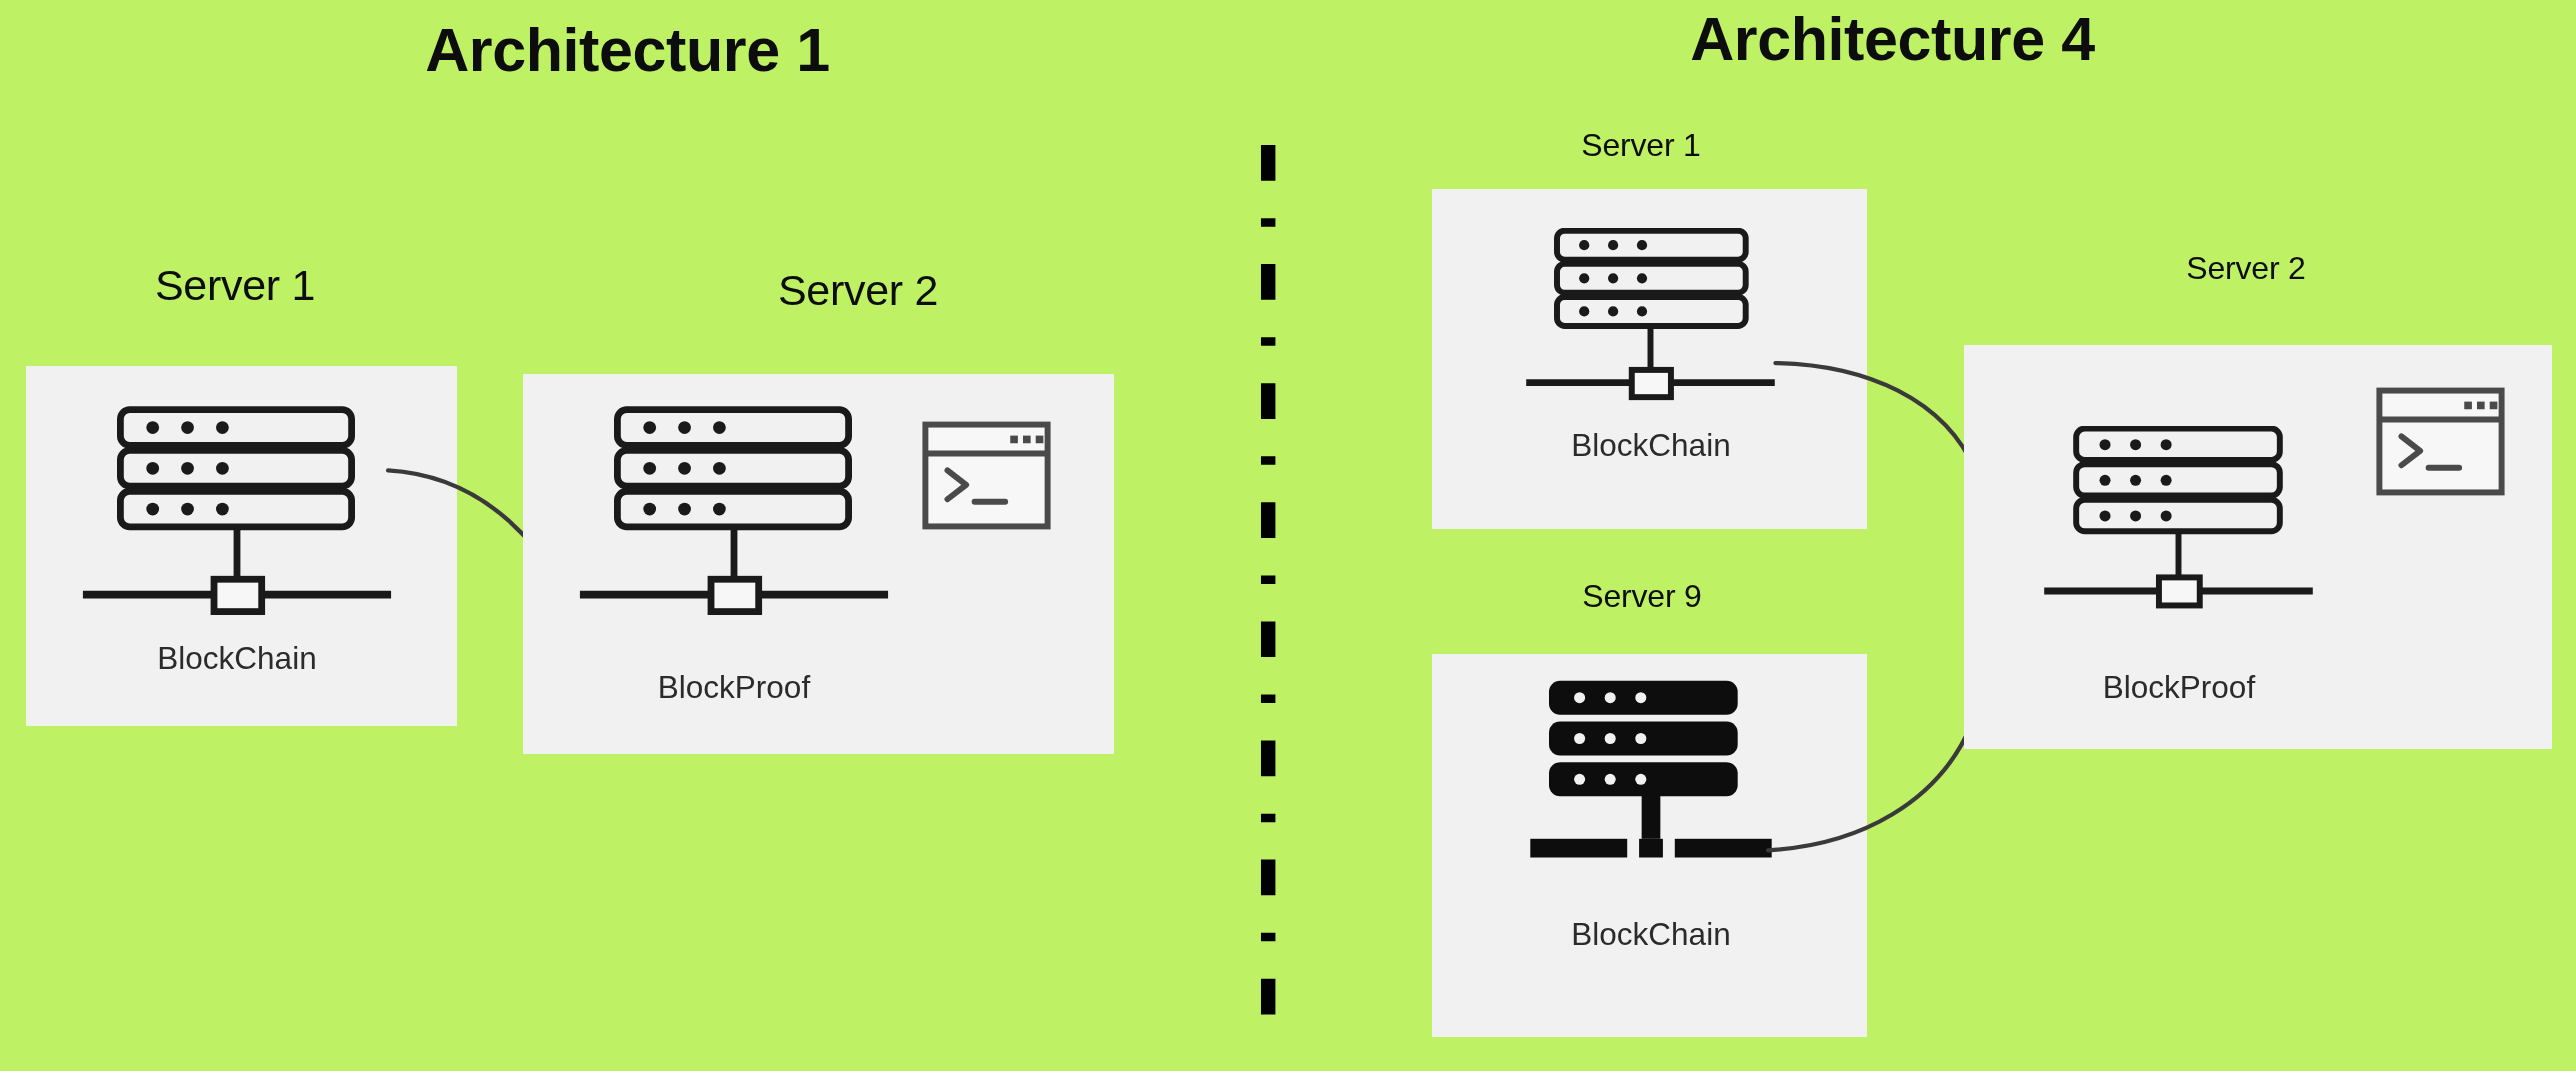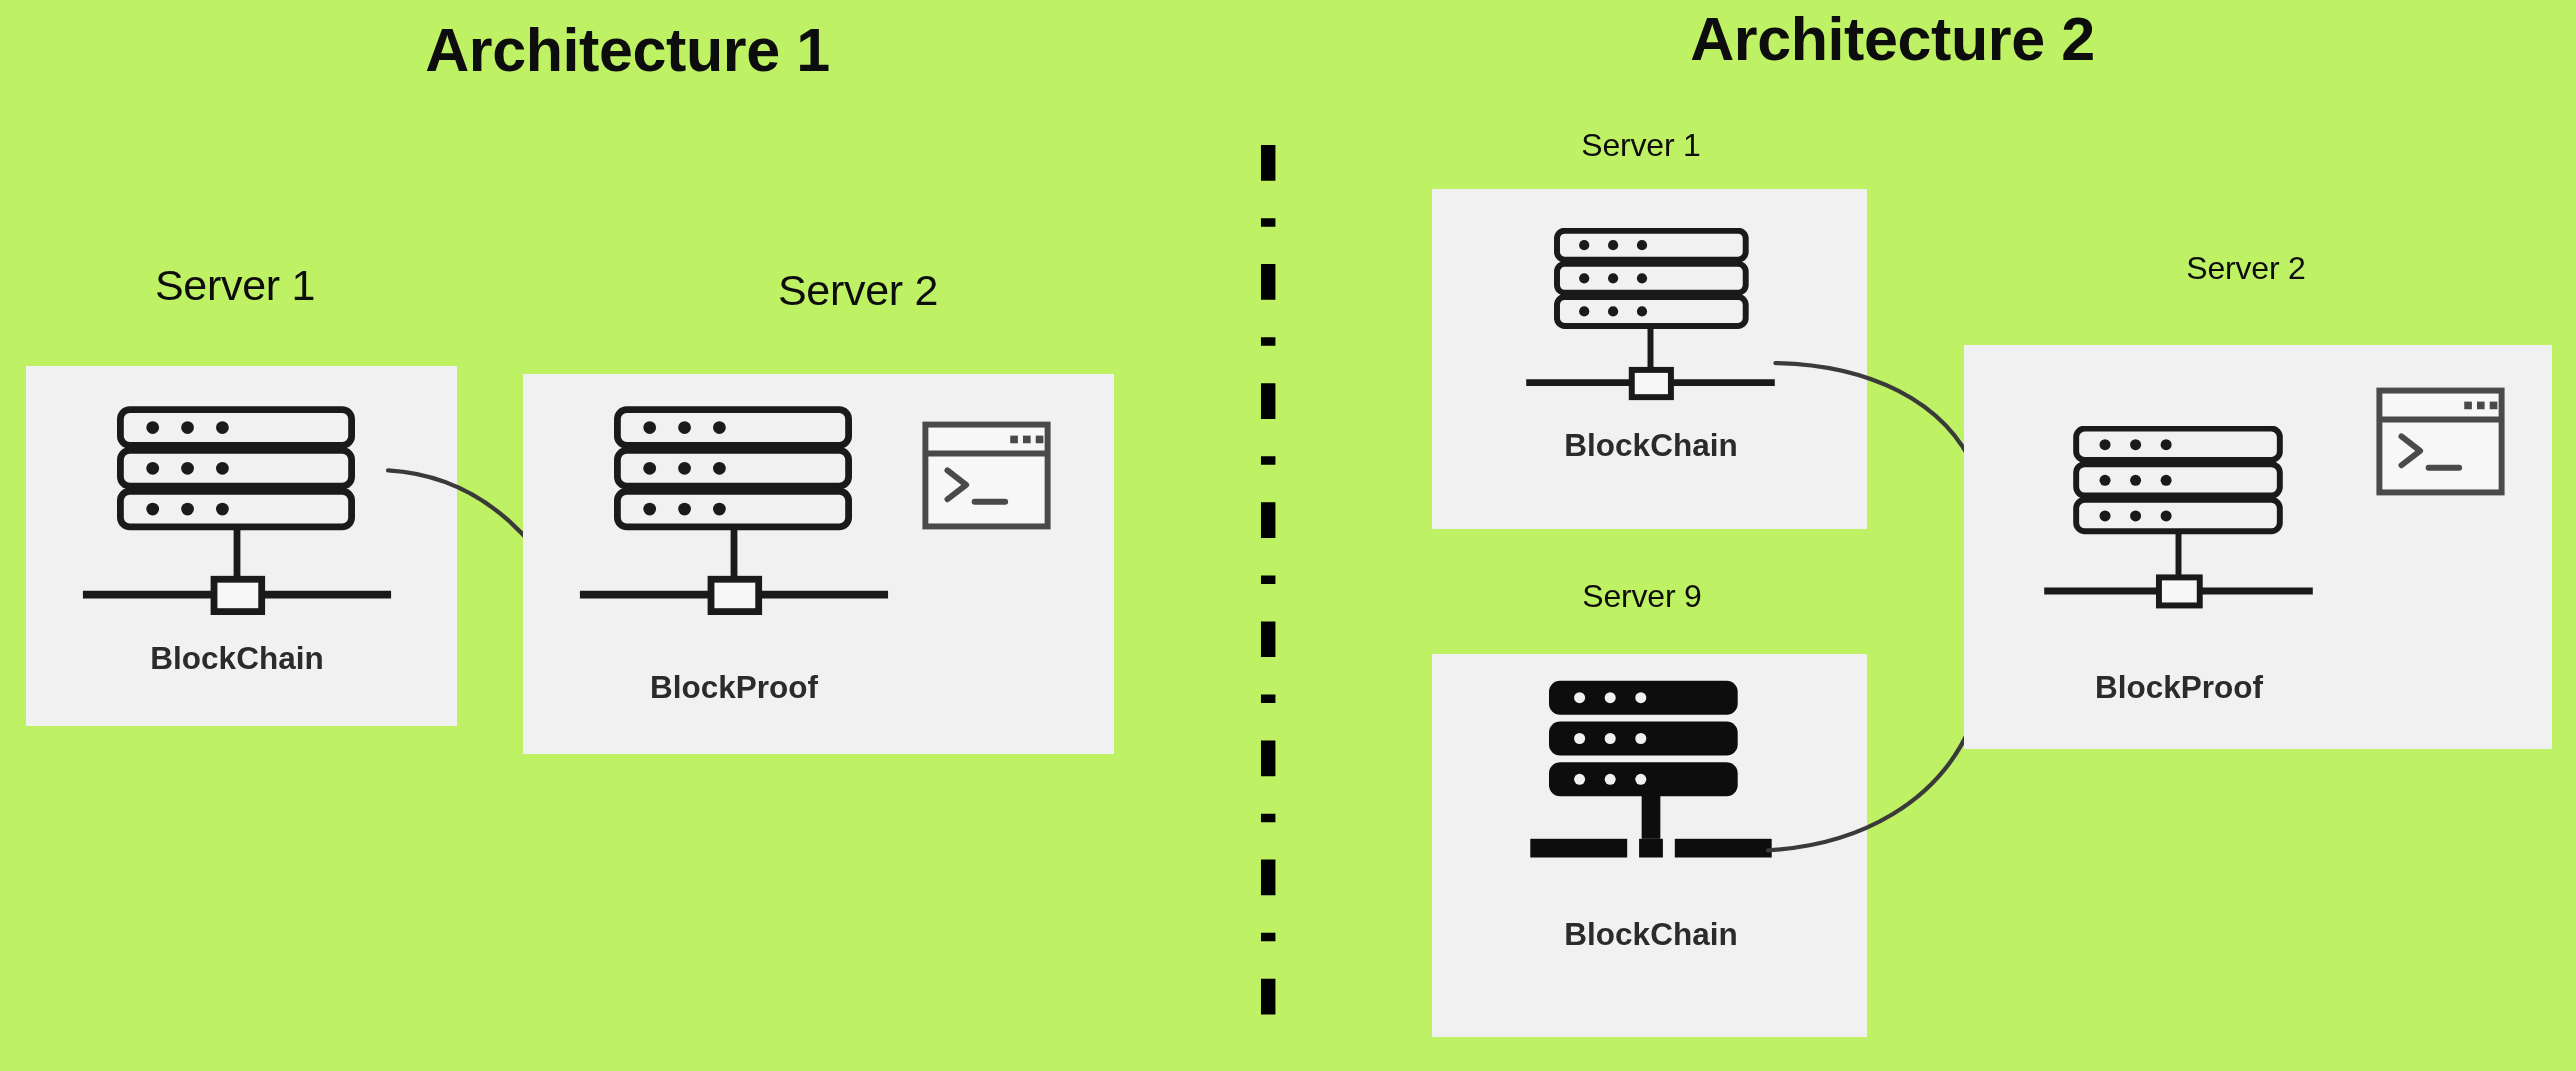--- a/index.html
+++ b/index.html
@@ -42,21 +42,21 @@
   .server-label.mid  { font-size: 32px; letter-spacing: -0.2px; }
 
   
   .panel {
     position: absolute;
     background: #f1f1f1;
   }
   .panel-caption {
     position: absolute;
     font-size: 31.5px;
-    font-weight: bold;
+    font-weight: normal;
     color: #2b2b2b;
     white-space: nowrap;
     text-align: center;
     line-height: 1.0;
   }
 
   
   .icon-wrap { position: absolute; }
   .icon-wrap svg { display: block; width: 100%; height: 100%; }
 
@@ -169,21 +169,21 @@
       <line x1="62" y1="95" x2="98" y2="95" stroke="#4a4a4a" stroke-width="7" stroke-linecap="round"></line>
     </svg>
   </div>
 
   <div class="divider" style="left:1258px; top:145px; width:20.4px; height:906px;">
     <svg viewBox="0 0 24 1065" preserveAspectRatio="none" xmlns="http://www.w3.org/2000/svg">
       <line x1="12" y1="0" x2="12" y2="1065" stroke="#000000" stroke-width="17" stroke-dasharray="42 44 10 44"></line>
     </svg>
   </div>
 
-  <div class="arch-title" style="left:1552px; top:8.5px; width:681px;">Architecture 2</div>
+  <div class="arch-title" style="left:1552px; top:8.5px; width:681px;">Architecture 4</div>
 
   <div class="server-label mid" style="left:1471px; top:129px; width:340px;">Server 1</div>
 
   <div class="panel" style="left:1432px; top:189px; width:435px; height:340px;"></div>
 
   <div class="icon-wrap" style="left:1540px; top:228px; width:221px; height:104px;">
     <svg viewBox="0 0 260 122" xmlns="http://www.w3.org/2000/svg">
       <g fill="none" stroke="#1a1a1a" stroke-width="7" stroke-linejoin="round">
         <rect x="20" y="3" width="222" height="34" rx="9"></rect>
         <rect x="20" y="42" width="222" height="34" rx="9"></rect>

